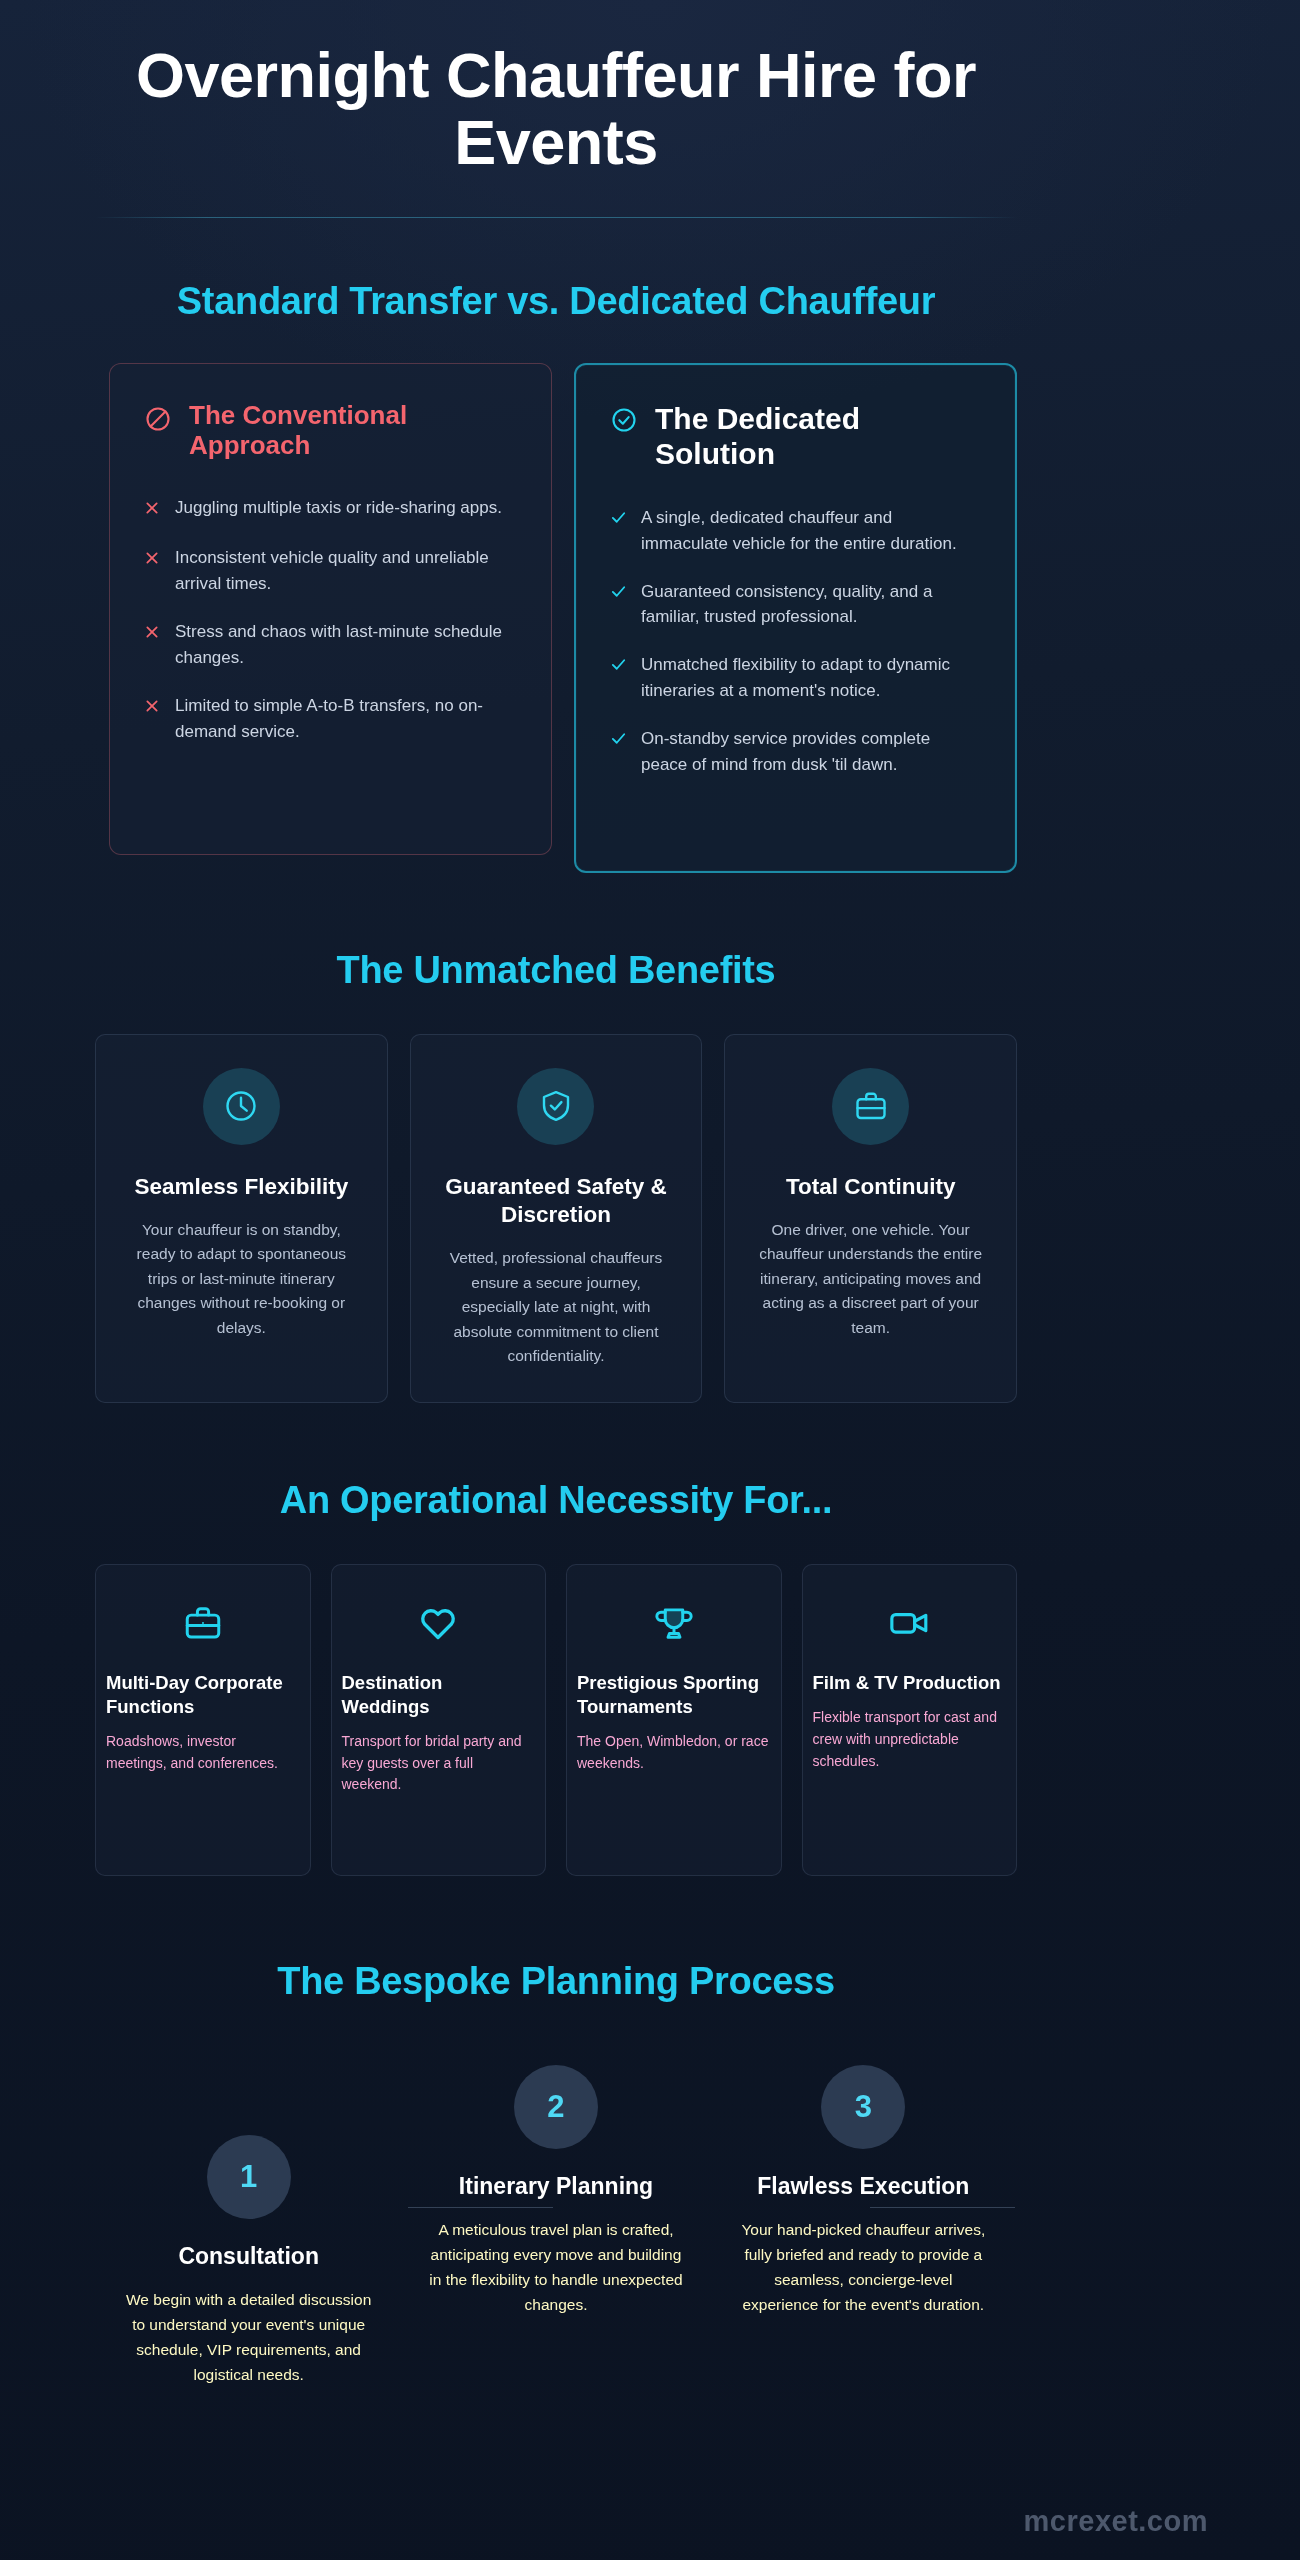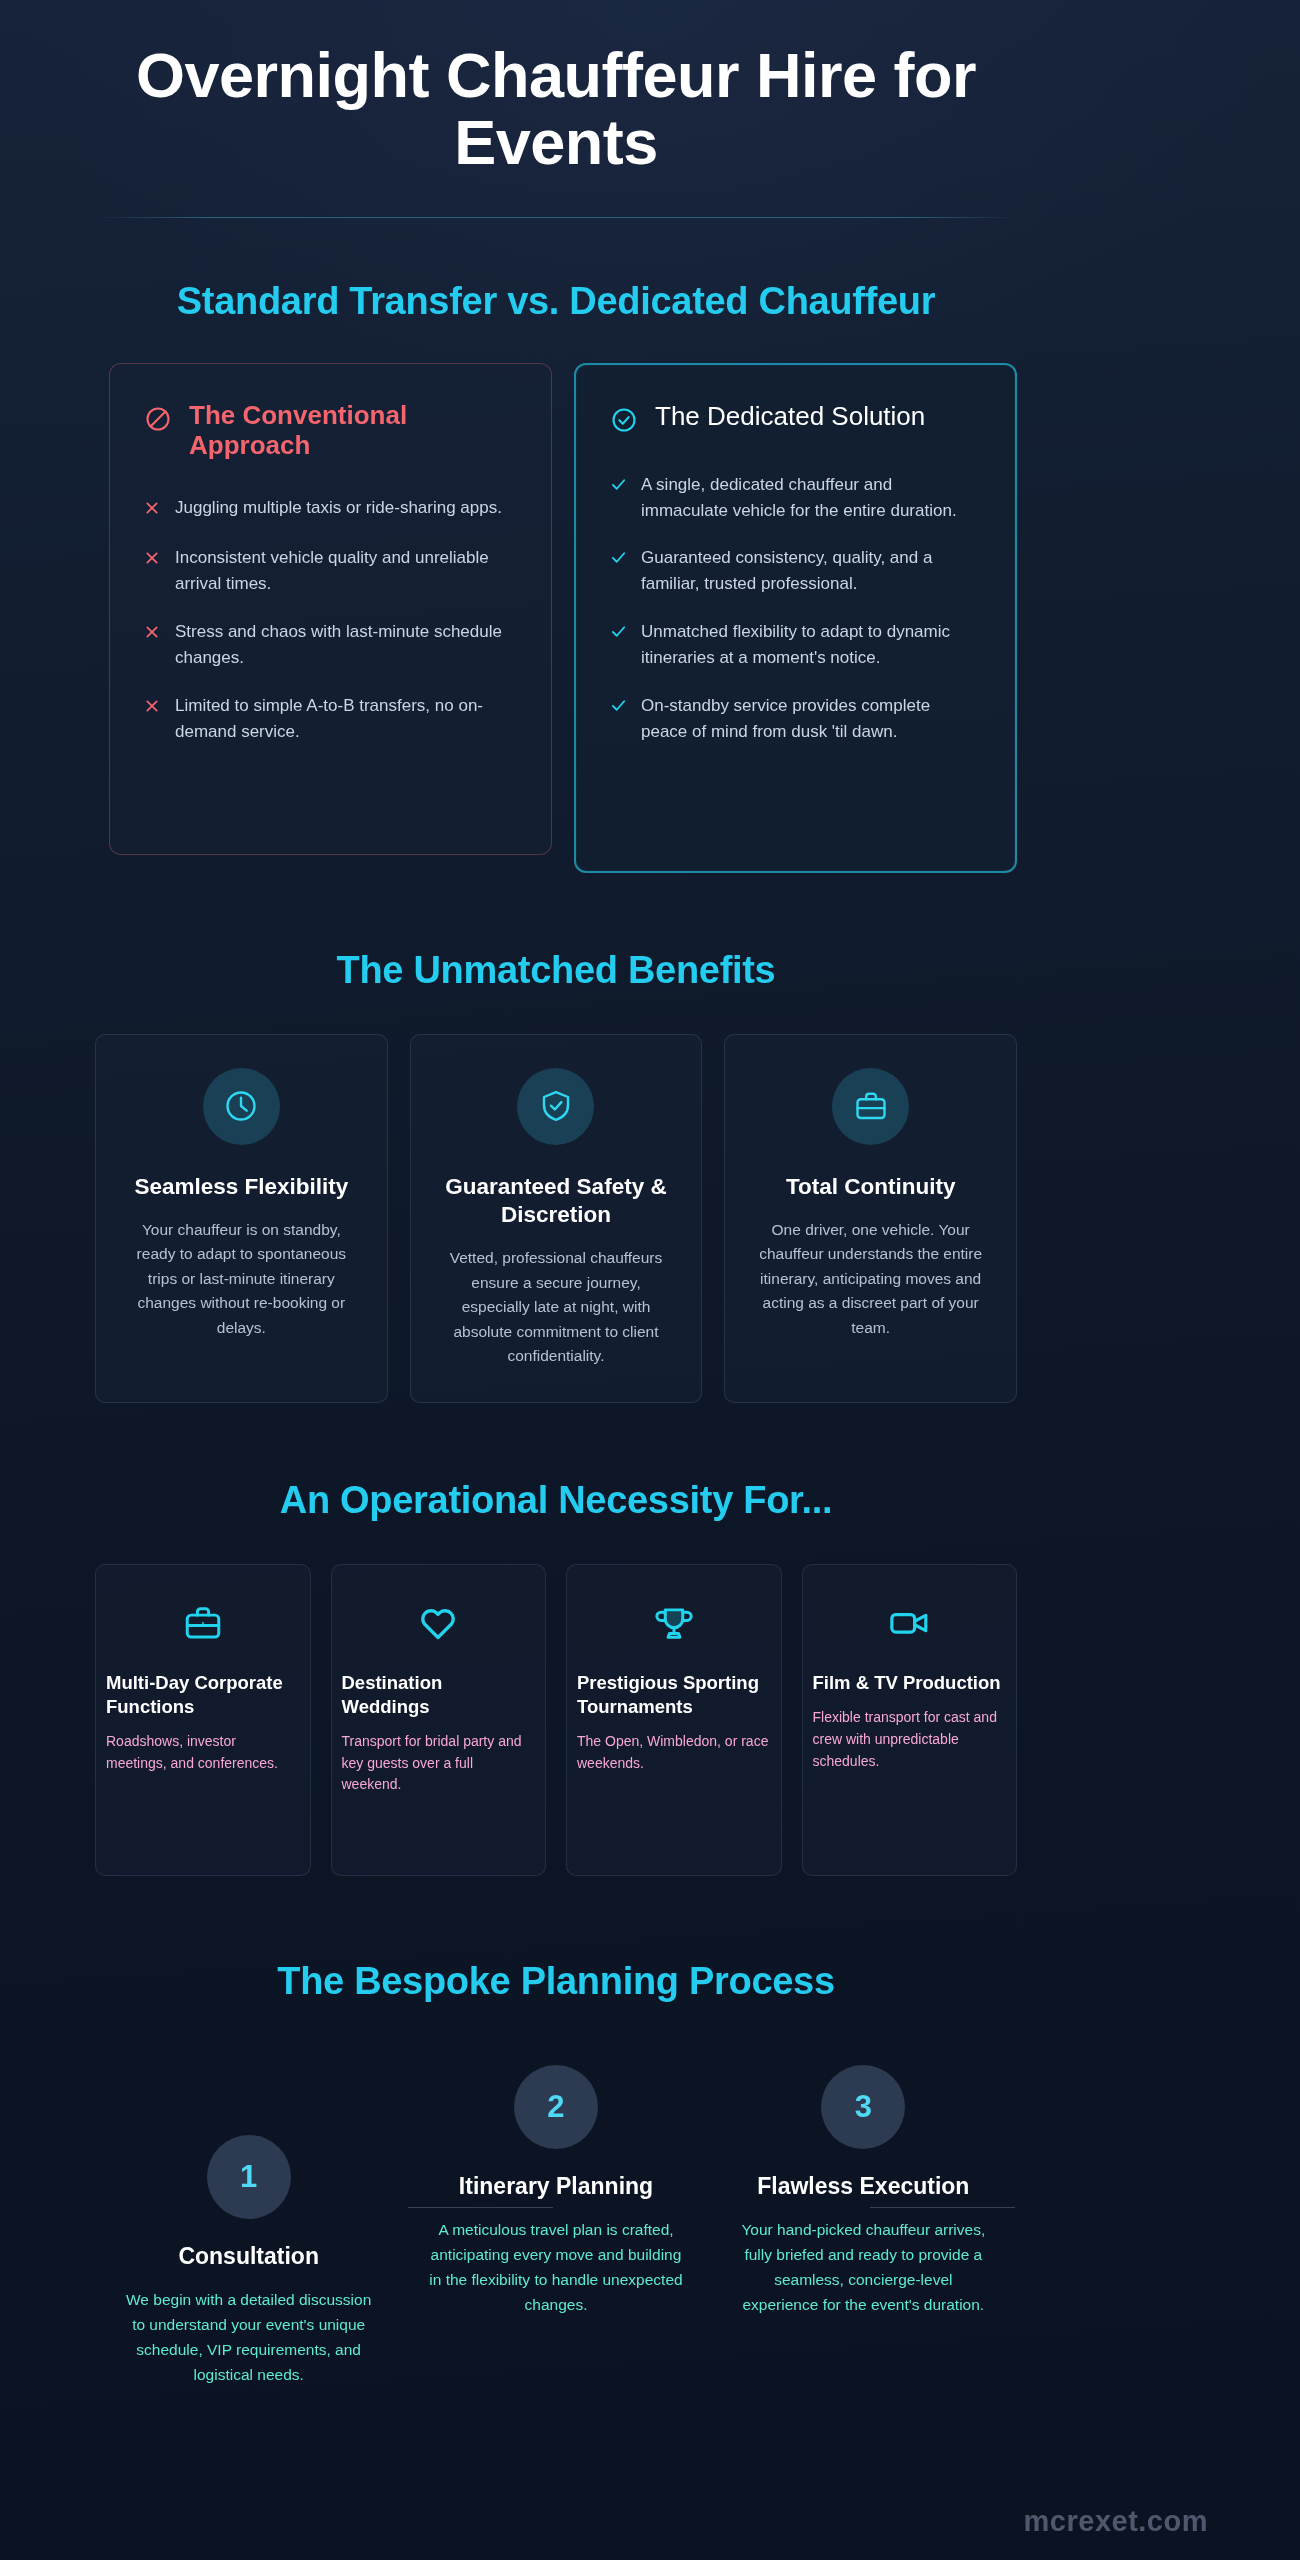--- a/index.html
+++ b/index.html
@@ -96,23 +96,23 @@
     margin-bottom: 34px;
   }
   .card-head .glyph { flex: 0 0 auto; margin-top: 5px; }
   .card-title-con {
     font-size: 26px;
     line-height: 1.17;
     font-weight: 700;
     color: #f4656e;
   }
   .card-title-ded {
-    font-size: 26px;
+    font-size: 30px;
     line-height: 1.17;
-    font-weight: 400;
+    font-weight: 700;
     color: #ffffff;
   }
 
   ul.bullets { list-style: none; }
   ul.bullets li {
     display: flex;
     align-items: flex-start;
     gap: 14px;
     margin-bottom: 22px;
     font-size: 17px;
@@ -220,21 +220,21 @@
   .step-title {
     font-size: 23px;
     line-height: 1.2;
     font-weight: 700;
     color: #ffffff;
     margin-bottom: 16px;
   }
   .step-desc {
     font-size: 15.5px;
     line-height: 1.62;
-    color: #5eead4;
+    color: #fef9c3;
   }
   .connector {
     position: absolute;
     height: 1px;
     background: rgba(130,150,180,0.35);
     top: 152px;
   }
   .conn-1 { left: 313px; width: 145px; }
   .conn-2 { left: 775px; width: 145px; }
 

